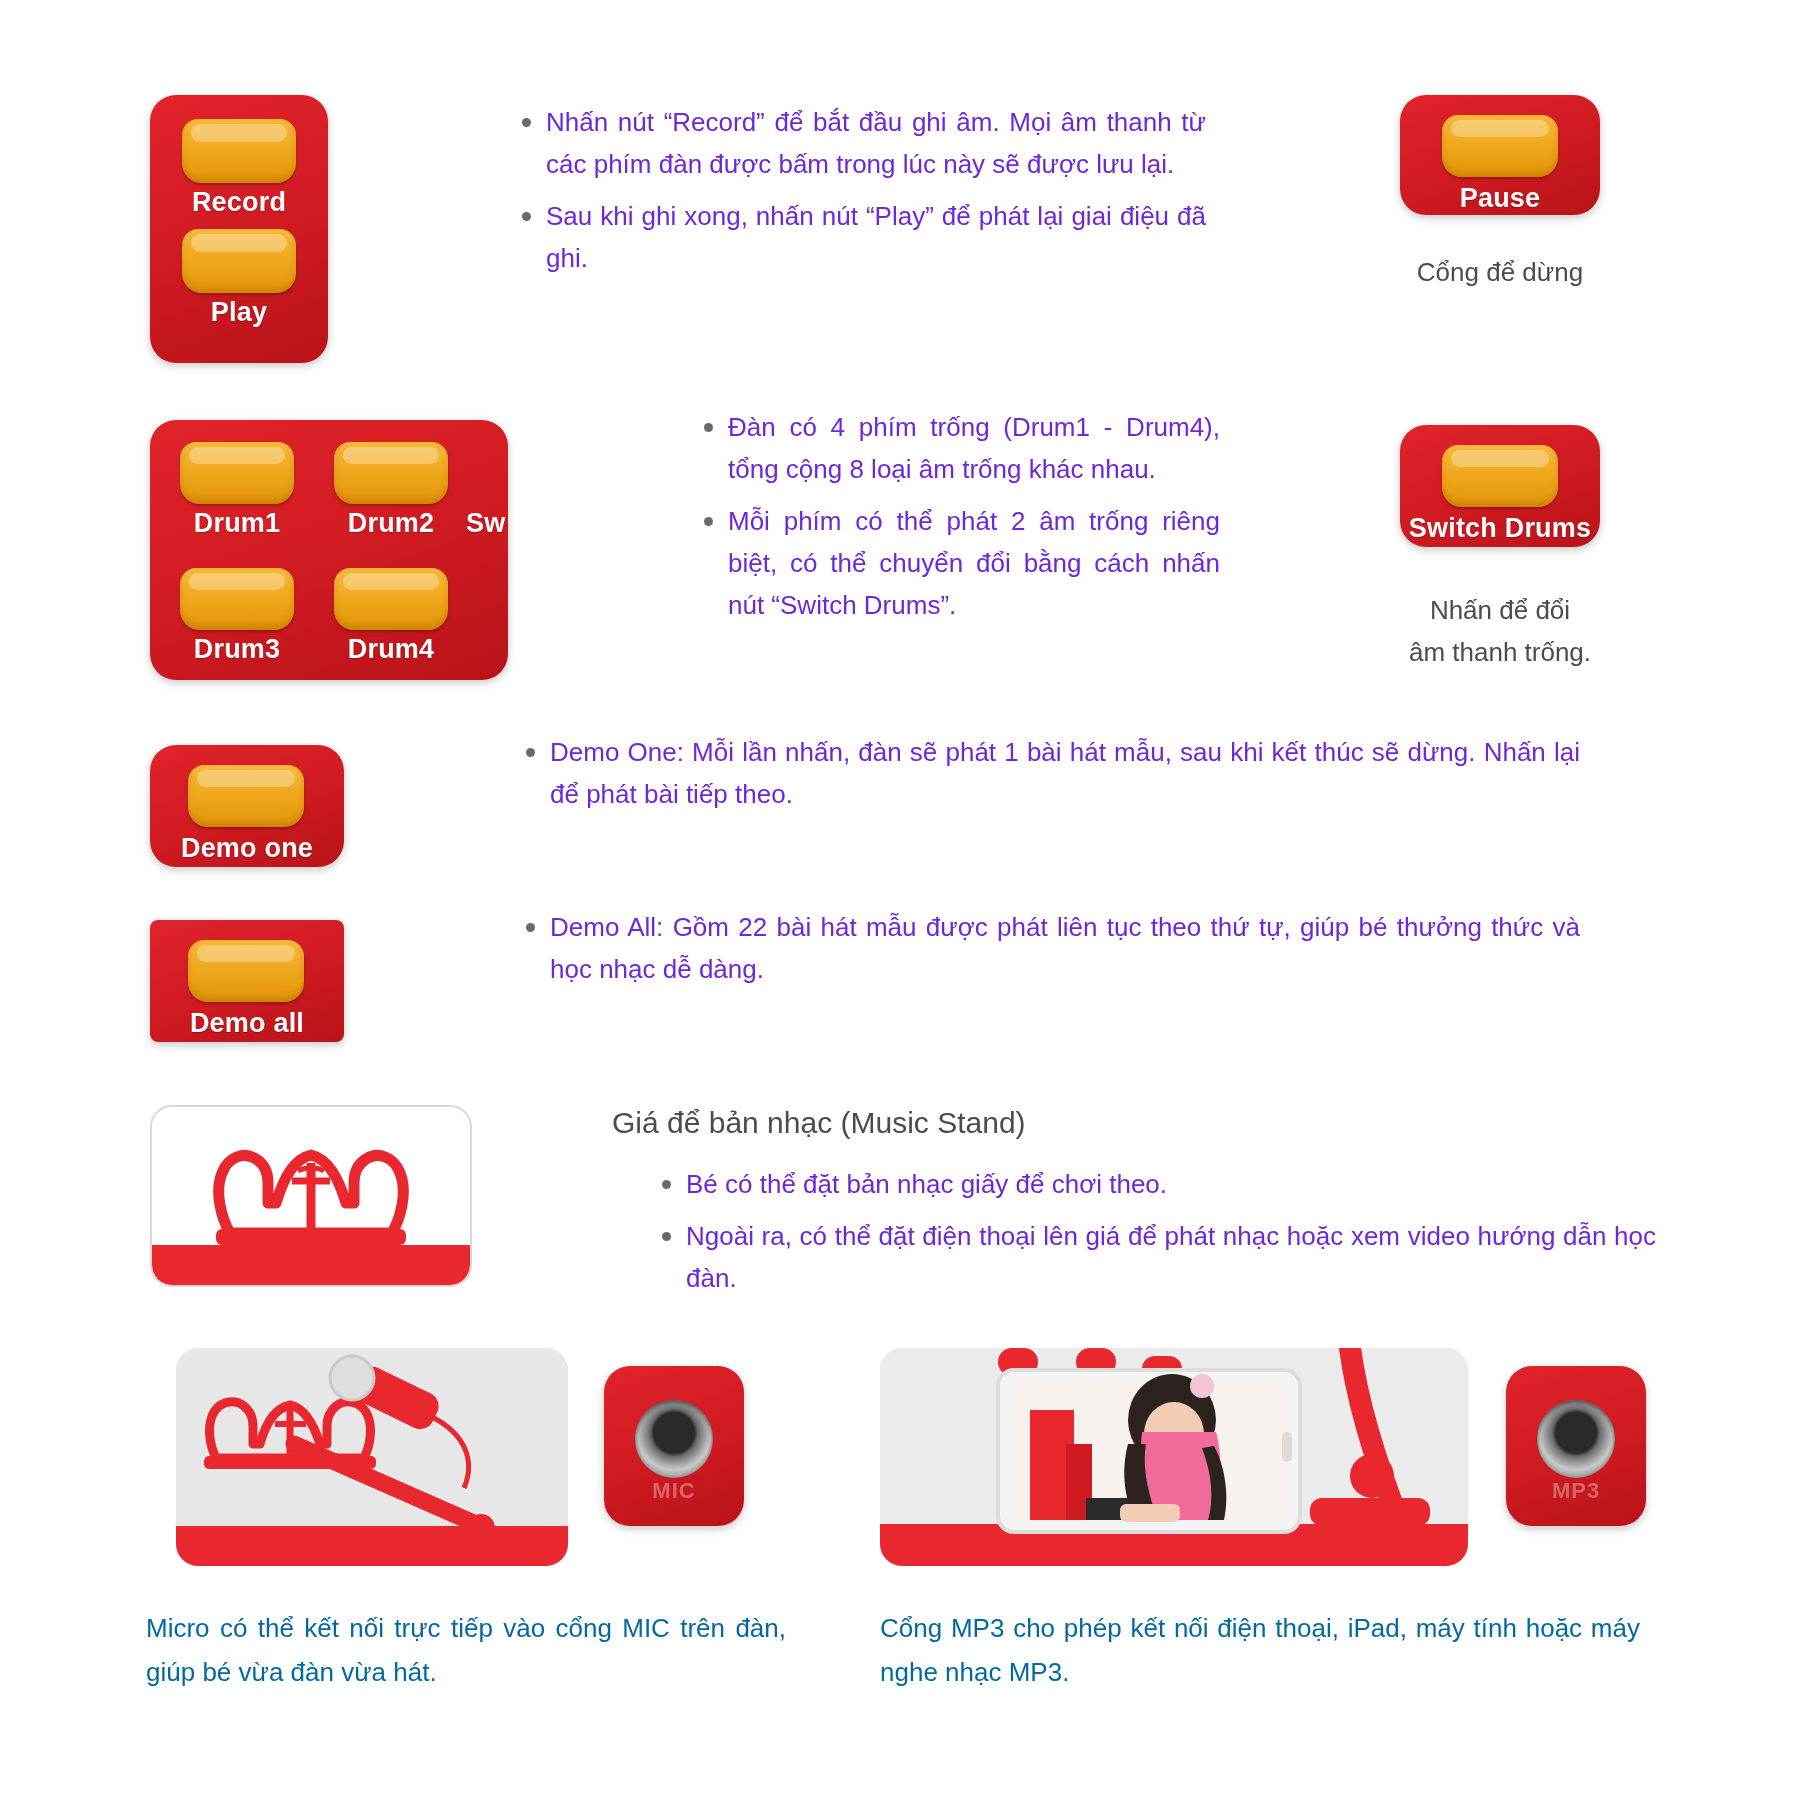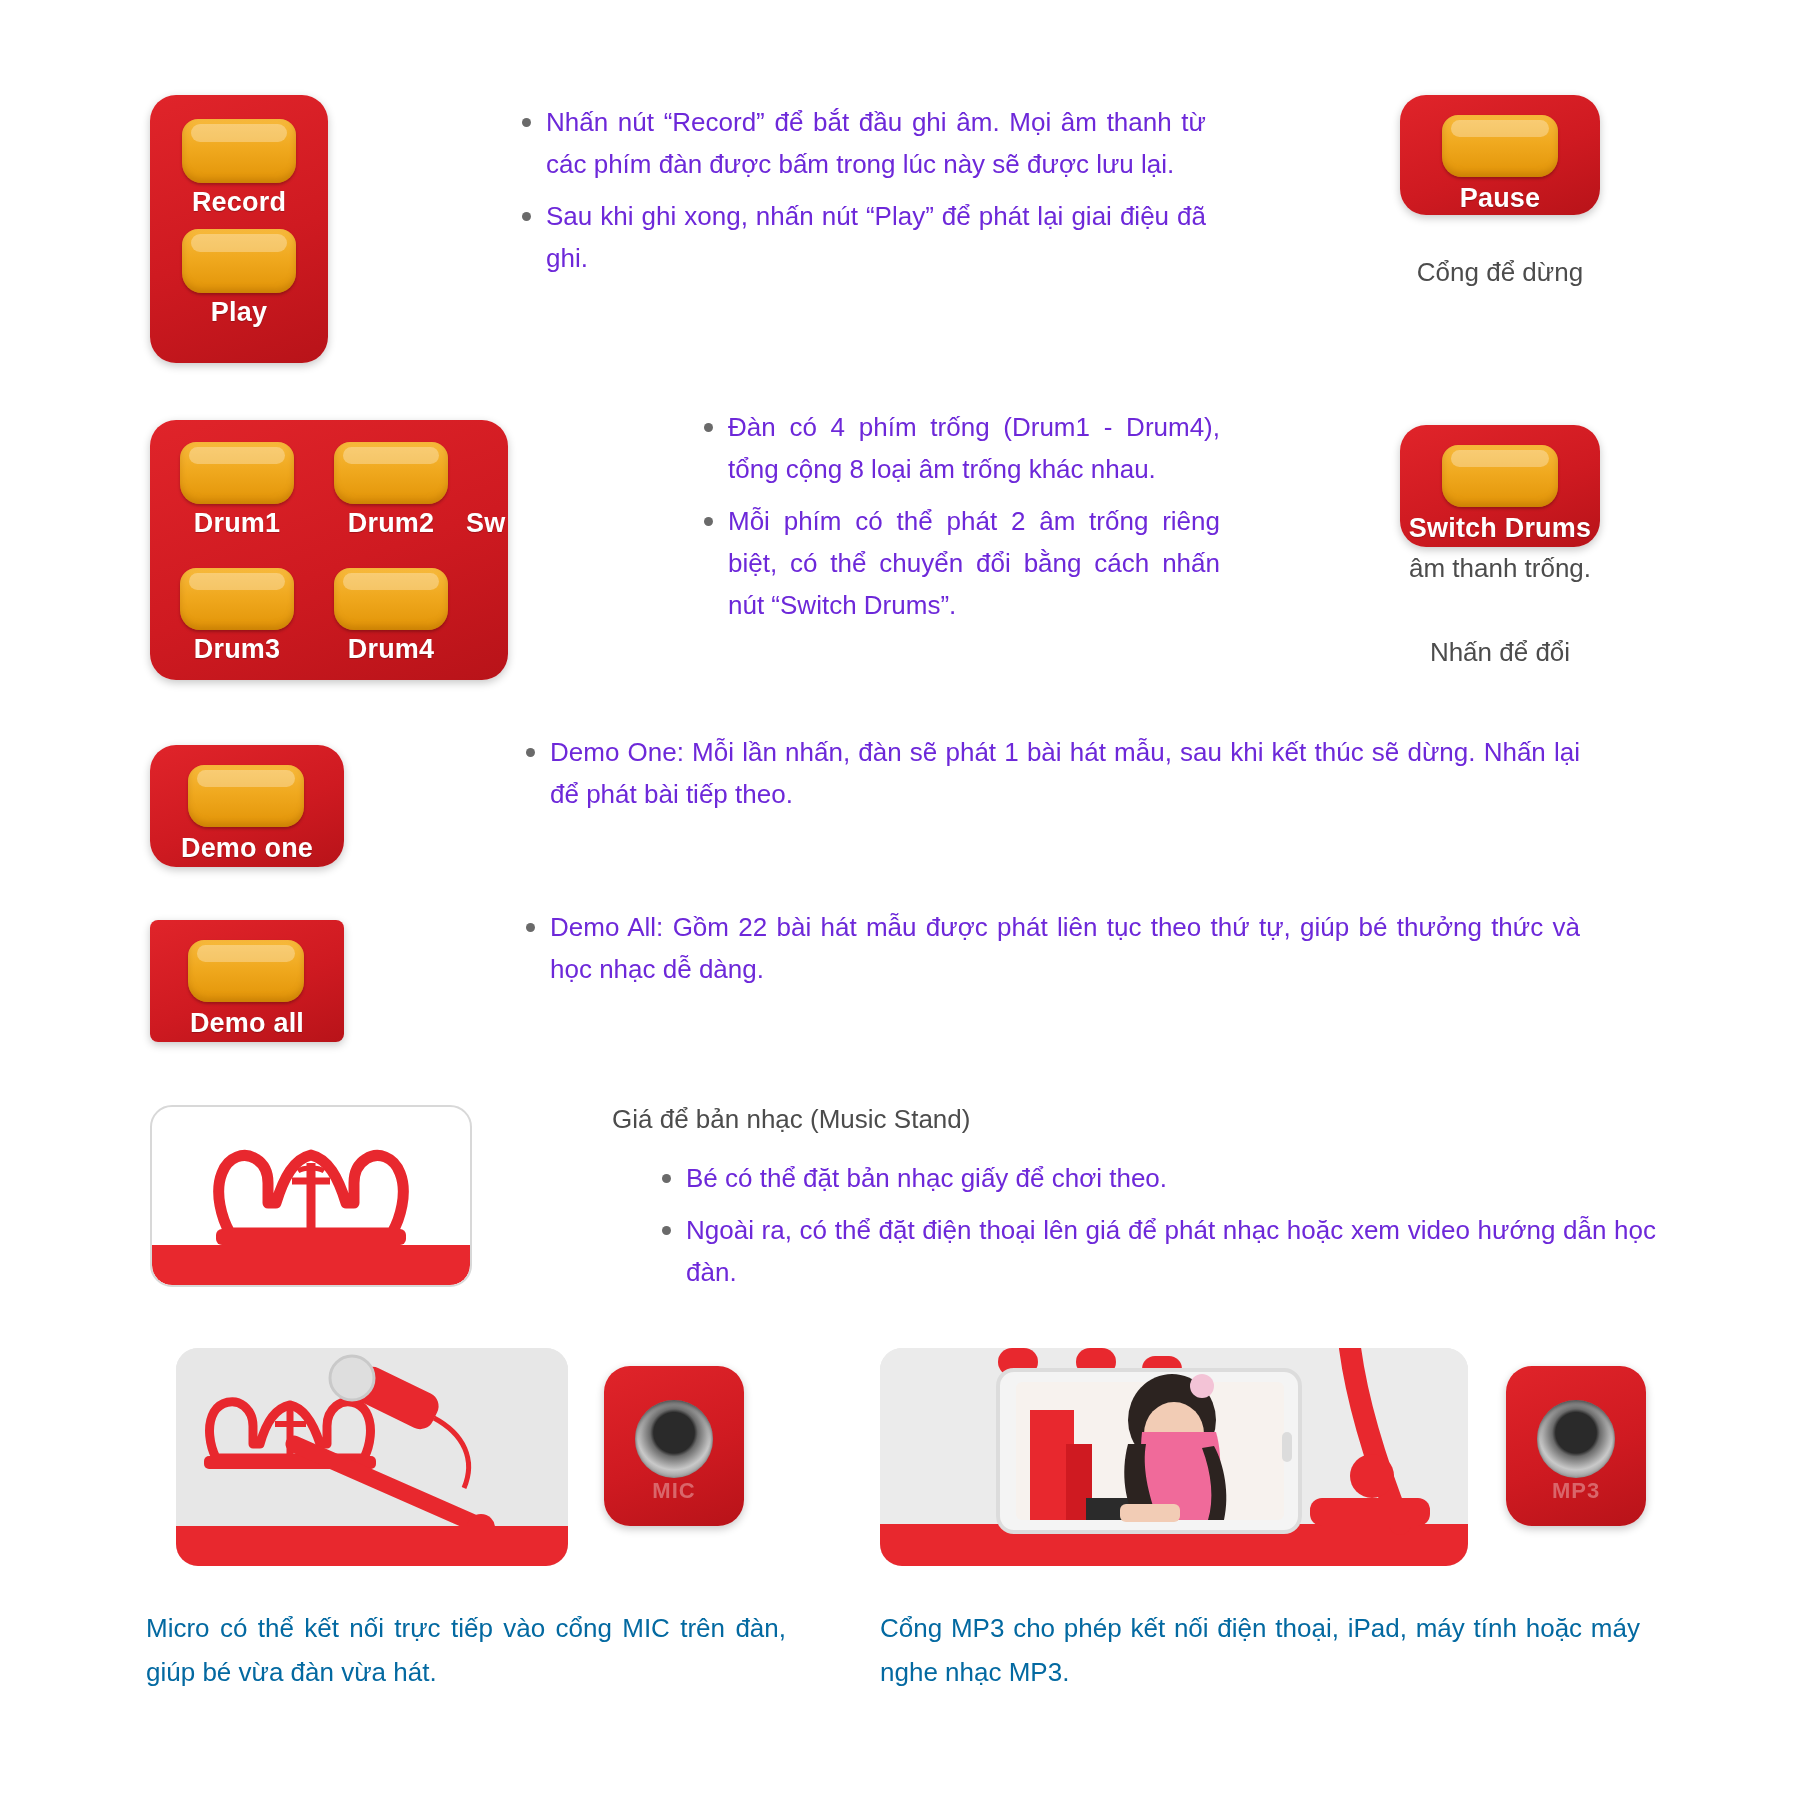--- a/index.html
+++ b/index.html
@@ -82,21 +82,21 @@
     content: "";
     position: absolute;
     left: 6px;
     top: 17px;
     width: 9px;
     height: 9px;
     background: #6a6a6a;
     border-radius: 50%;
   }
   .plain {
-    font-size: 26px;
+    font-size: 30px;
     line-height: 1.6;
     color: #4c4c4c;
   }
   .caption {
     font-size: 26px;
     line-height: 1.62;
     color: #4c4c4c;
     text-align: center;
   }
   .caption-left {
@@ -212,22 +212,22 @@
       <li>Đàn có 4 phím trống (Drum1 - Drum4), tổng cộng 8 loại âm trống khác nhau.</li>
       <li>Mỗi phím có thể phát 2 âm trống riêng biệt, có thể chuyển đổi bằng cách nhấn nút “Switch Drums”.</li>
     </ul>
   </div>
 
   <div style="position:absolute; left:1330px; top:425px; width:340px;">
     <div class="chip" style="width:200px; height:122px; margin:0 auto;">
       <div class="key" style="left:42px; top:20px; width:116px; height:62px;"></div>
       <div class="chip-label" style="left:-16px; right:-16px; top:88px; font-size:27px;">Switch Drums</div>
     </div>
+    <div class="caption" style="margin-top:42px;">Nhấn để đổi</div>
     <div class="caption">âm thanh trống.</div>
-    <div class="caption" style="margin-top:42px;">Nhấn để đổi</div>
   </div>
 
   <div class="row" style="left:150px; top:745px; width:1430px;">
     <div class="chip" style="width:194px; height:122px;">
       <div class="key" style="left:38px; top:20px; width:116px; height:62px;"></div>
       <div class="chip-label" style="left:0; right:0; top:88px; font-size:27px;">Demo one</div>
     </div>
     <ul class="bullets" style="margin-left:176px; width:1160px; margin-top:-14px;">
       <li>Demo One: Mỗi lần nhấn, đàn sẽ phát 1 bài hát mẫu, sau khi kết thúc sẽ dừng. Nhấn lại để phát bài tiếp theo.</li>
     </ul>

